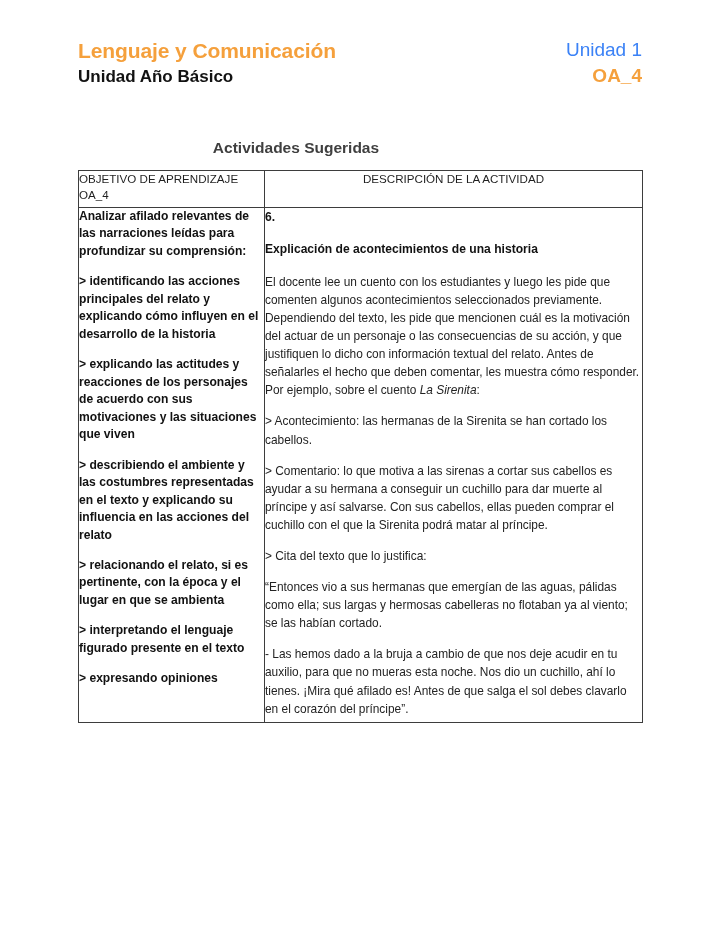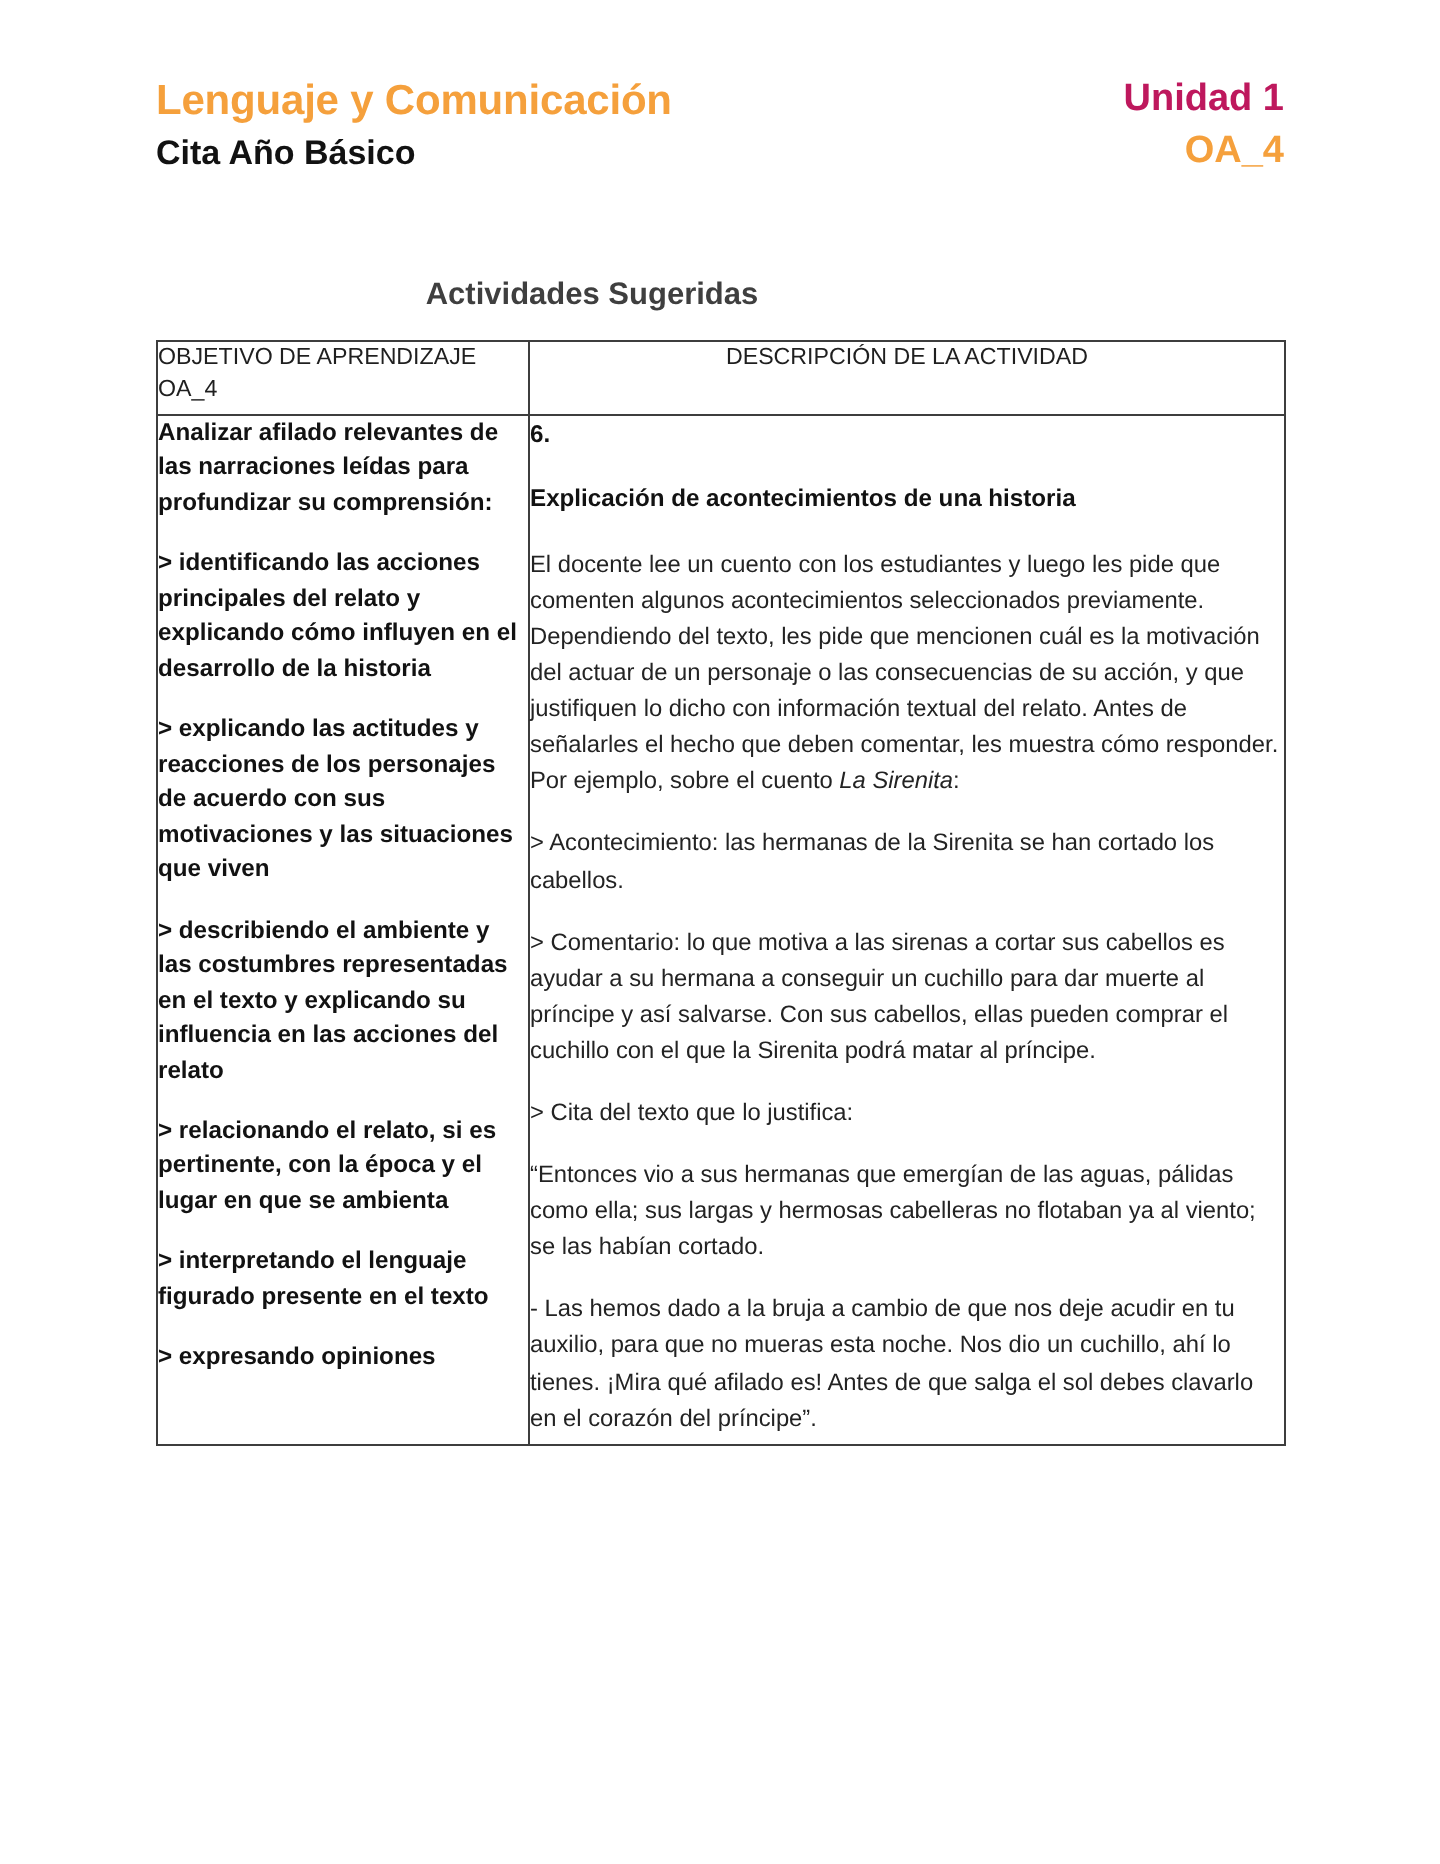--- a/index.html
+++ b/index.html
@@ -50,22 +50,22 @@
   .grade-title {
     font-size: 17px;
     font-weight: bold;
     color: #121212;
     line-height: 1.25;
     margin-top: 2px;
     white-space: nowrap;
   }
   .unit-label {
     font-size: 19px;
-    font-weight: bold;
-    color: #be185d;
+    font-weight: normal;
+    color: #3b82f6;
     line-height: 1.22;
     white-space: nowrap;
   }
   .oa-label {
     font-size: 19px;
     font-weight: bold;
     color: #F5A03C;
     line-height: 1.25;
     margin-top: 3px;
     white-space: nowrap;
@@ -160,21 +160,21 @@
   .story-title { font-style: italic; }
 </style>
 </head>
 <body>
 
 <div class="page">
 
   <div class="doc-header">
     <div class="header-left">
       <div class="subject-title">Lenguaje y Comunicación</div>
-      <div class="grade-title">Cita Año Básico</div>
+      <div class="grade-title">Unidad Año Básico</div>
     </div>
     <div class="header-right">
       <div class="unit-label">Unidad 1</div>
       <div class="oa-label">OA_4</div>
     </div>
   </div>
 
   <div class="section-title">Actividades Sugeridas</div>
 
   <table class="activity-table">

